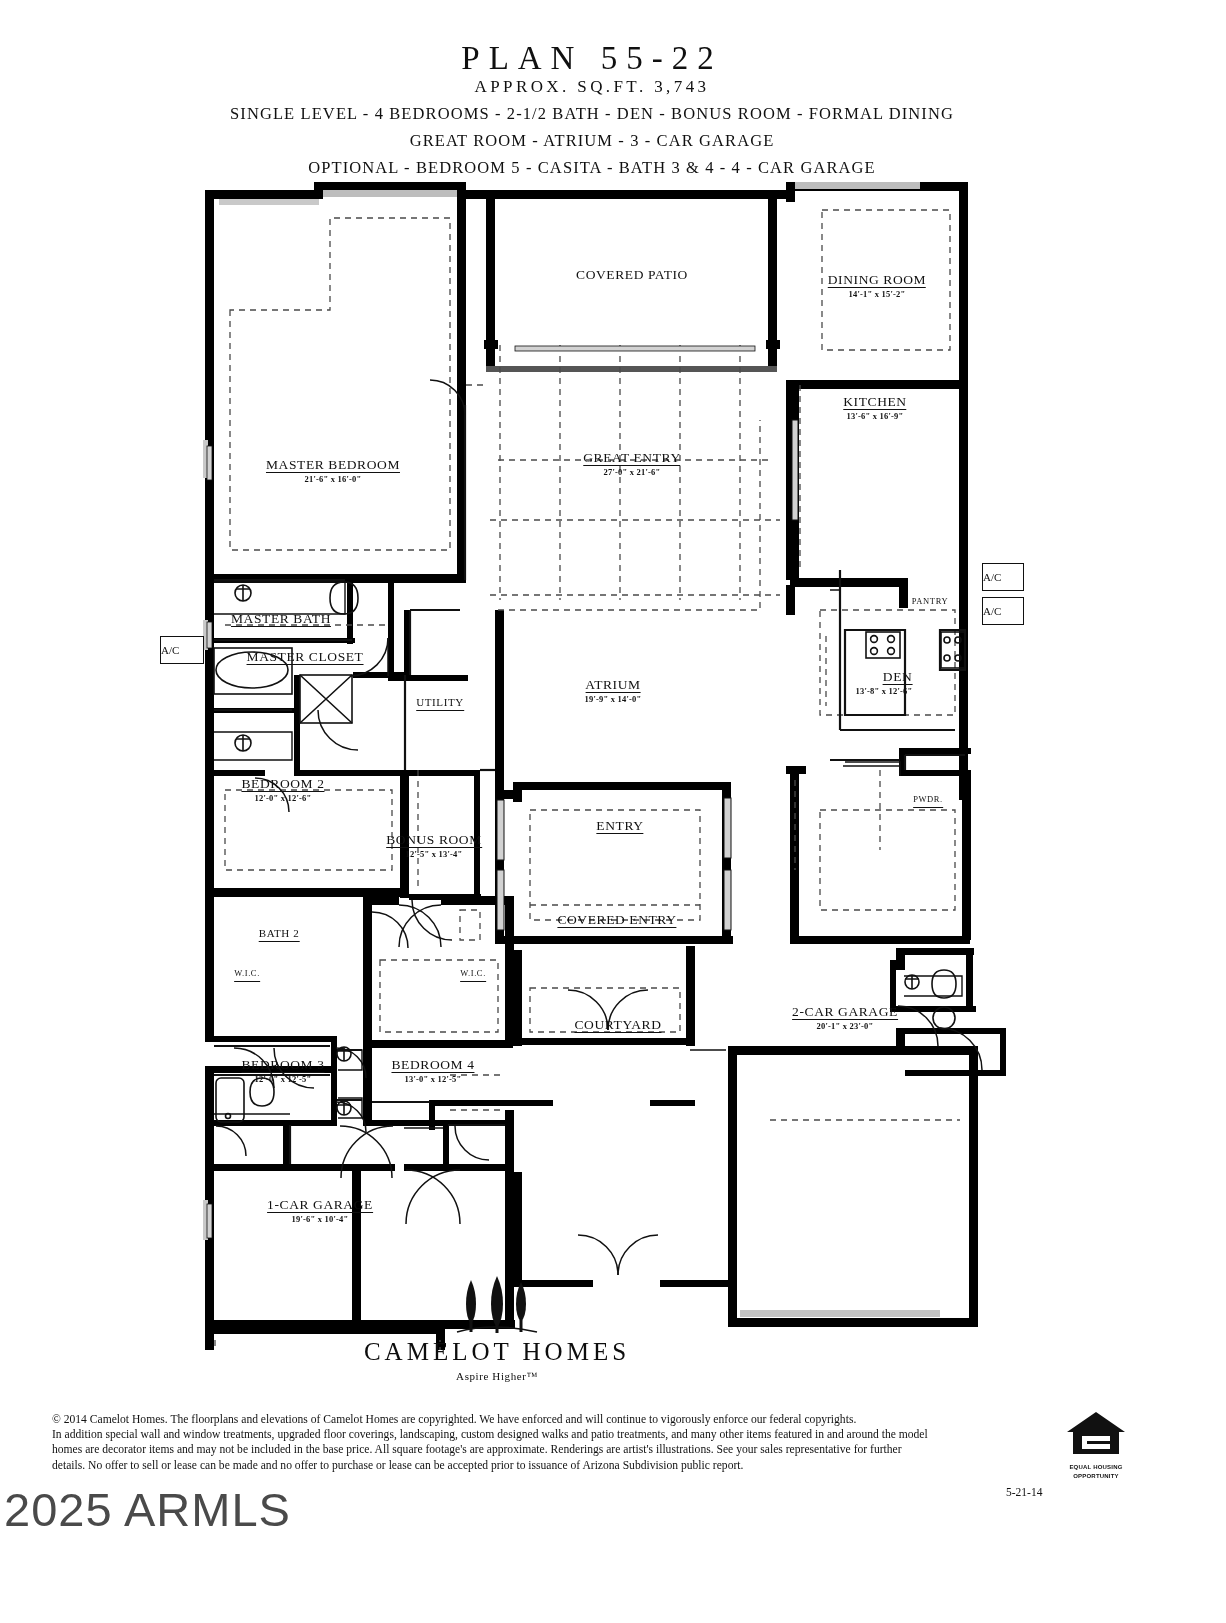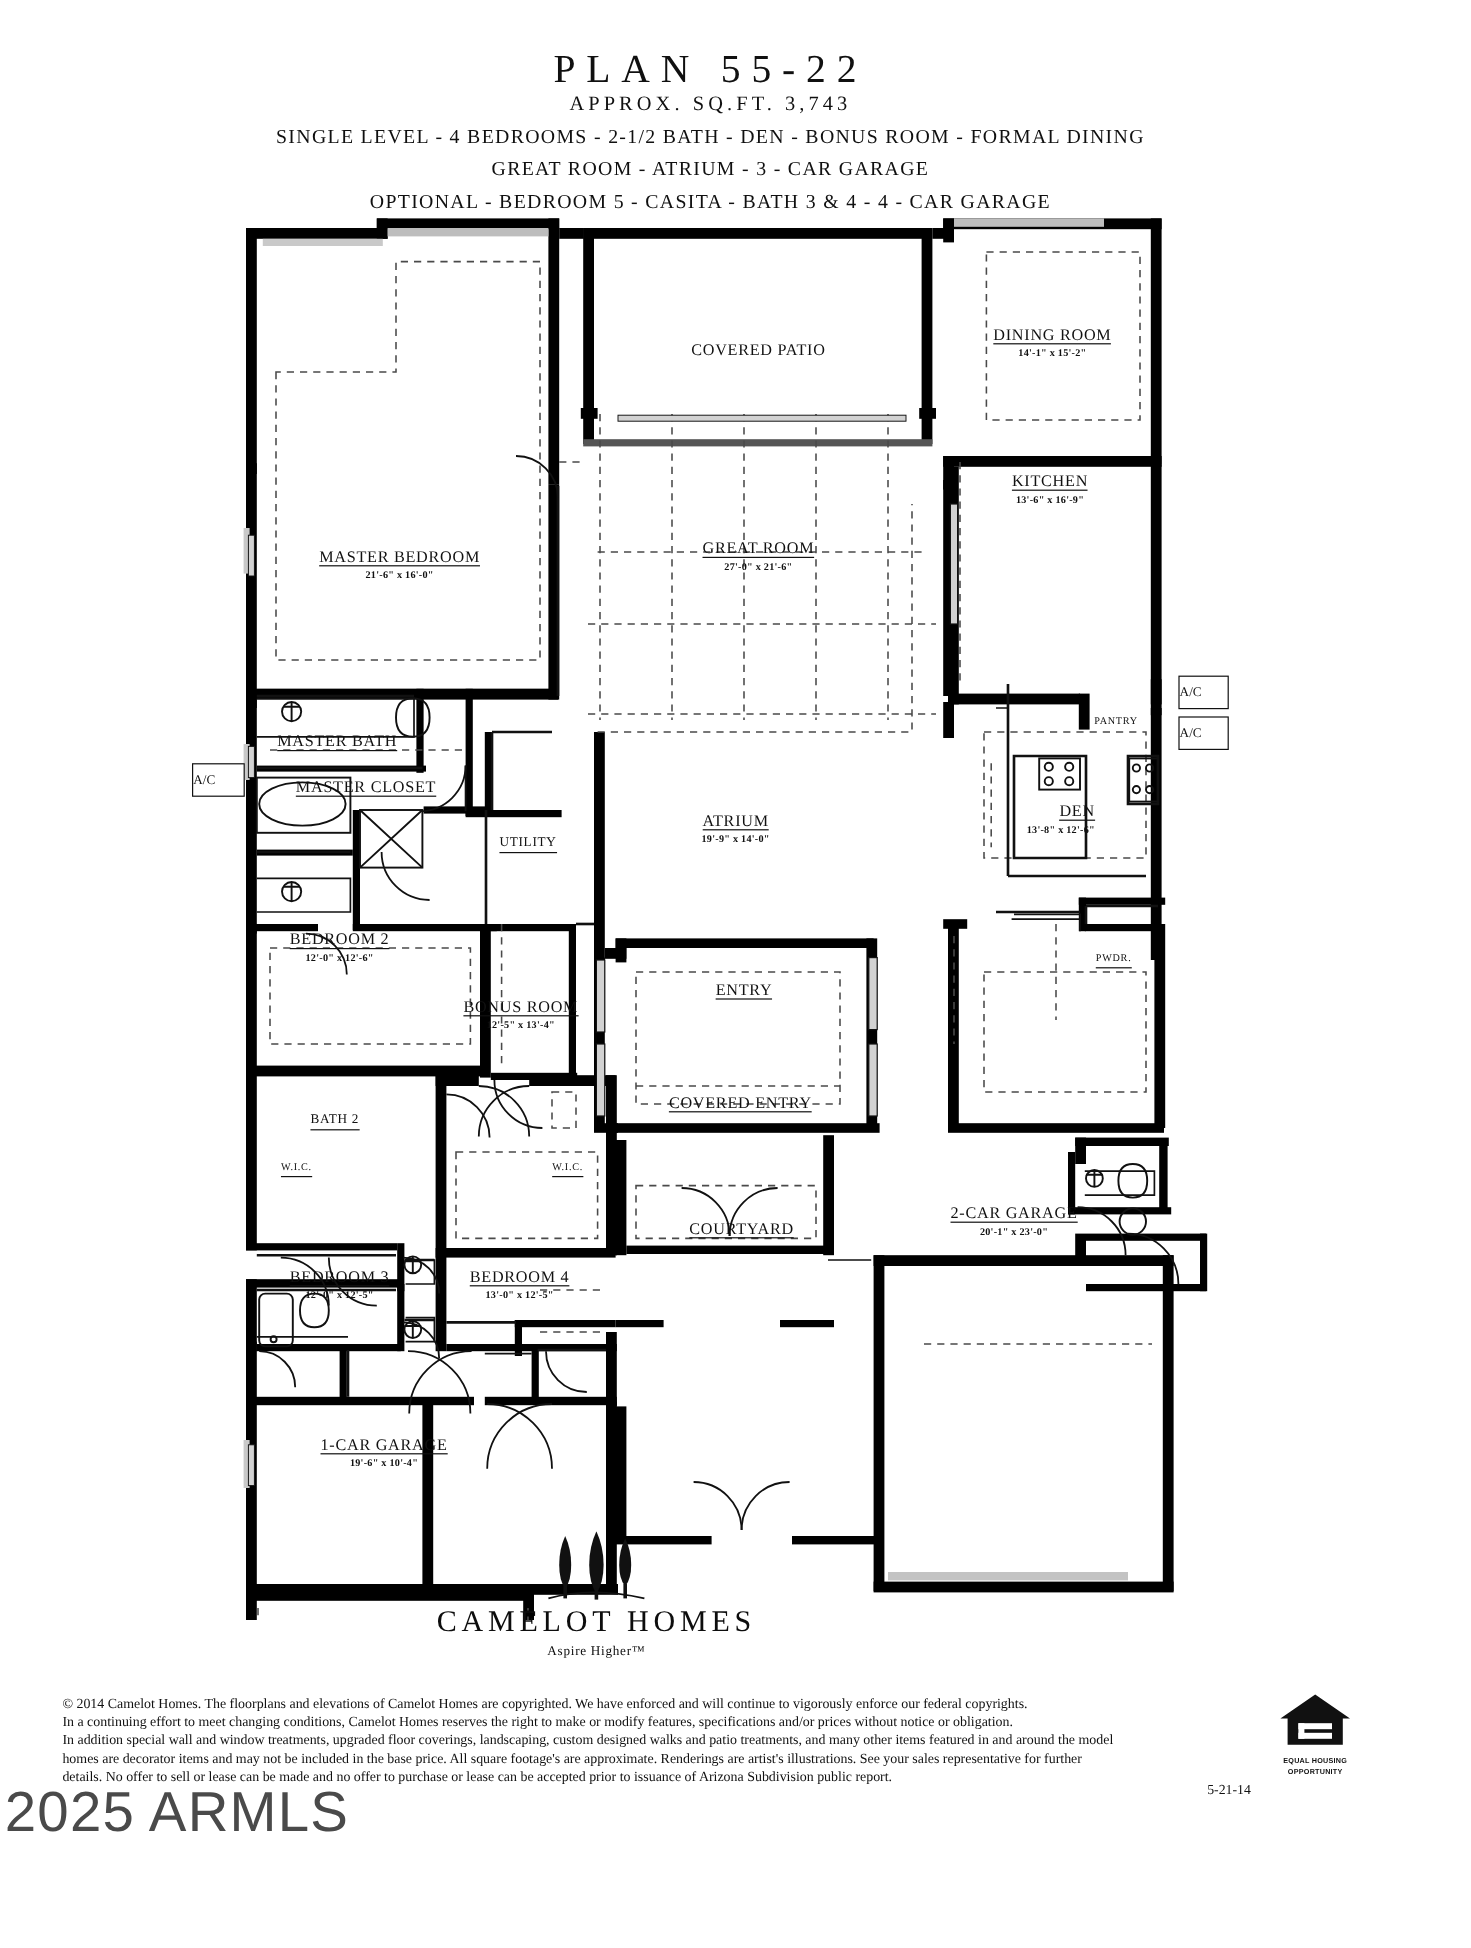--- a/index.html
+++ b/index.html
@@ -354,35 +354,35 @@
     <path d="M843 596 L900 596"></path>
     <path d="M904 806 L962 806 L962 826 L904 826"></path>
   </g>
 </svg>
 
   <div class="rlabel" style="left:333px;top:285px;">
     <div class="nm">MASTER BEDROOM</div>
     <div class="dm">21'-6" x 16'-0"</div>
   </div>
 
-  <div class="rlabel nb" style="left:632px;top:113px;">
+  <div class="rlabel nb" style="left:632px;top:95px;">
     <div class="nm">COVERED PATIO</div>
   </div>
 
   <div class="rlabel" style="left:877px;top:100px;">
     <div class="nm">DINING ROOM</div>
     <div class="dm">14'-1" x 15'-2"</div>
   </div>
 
   <div class="rlabel" style="left:281px;top:267px;">
     <div class="nm" style="position:relative;top:172px;">MASTER BATH</div>
   </div>
 
   <div class="rlabel" style="left:632px;top:278px;">
-    <div class="nm">GREAT ROOM</div>
+    <div class="nm">GREAT ENTRY</div>
     <div class="dm">27'-0" x 21'-6"</div>
   </div>
 
   <div class="rlabel" style="left:875px;top:222px;">
     <div class="nm">KITCHEN</div>
     <div class="dm">13'-6" x 16'-9"</div>
   </div>
 
   <div class="rlabel nb" style="left:305px;top:477px;">
     <div class="nm" style="border-bottom:1.5px solid #111;">MASTER CLOSET</div>
@@ -490,21 +490,20 @@
         <path d="M6 56 q18 -5 38 -5 q20 0 42 5"></path>
       </g>
     </svg>
   </div>
   <div class="brand">CAMELOT HOMES</div>
   <div class="tag">Aspire Higher™</div>
 </div>
 
 <div id="footer">
   <p>© 2014 Camelot Homes. The floorplans and elevations of Camelot Homes are copyrighted. We have enforced and will continue to vigorously enforce our federal copyrights.</p>
-  <p>In a continuing effort to meet changing conditions, Camelot Homes reserves the right to make or modify features, specifications and/or prices without notice or obligation.</p>
   <p>In addition special wall and window treatments, upgraded floor coverings, landscaping, custom designed walks and patio treatments, and many other items featured in and around the model</p>
   <p>homes are decorator items and may not be included in the base price. All square footage's are approximate. Renderings are artist's illustrations.  See your sales representative for further</p>
   <p>details.  No offer to sell or lease can be made and no offer to purchase or lease can be accepted prior to issuance of Arizona Subdivision public report.</p>
 </div>
 <div id="date">5-21-14</div>
 
 <div id="eho">
   <svg width="62" height="48" viewBox="0 0 62 48" xmlns="http://www.w3.org/2000/svg">
     <path d="M31 2 L60 22 L54 22 L54 44 L8 44 L8 22 L2 22 Z" fill="#111"></path>
     <rect x="17" y="26" width="28" height="5" fill="#fff"></rect>

